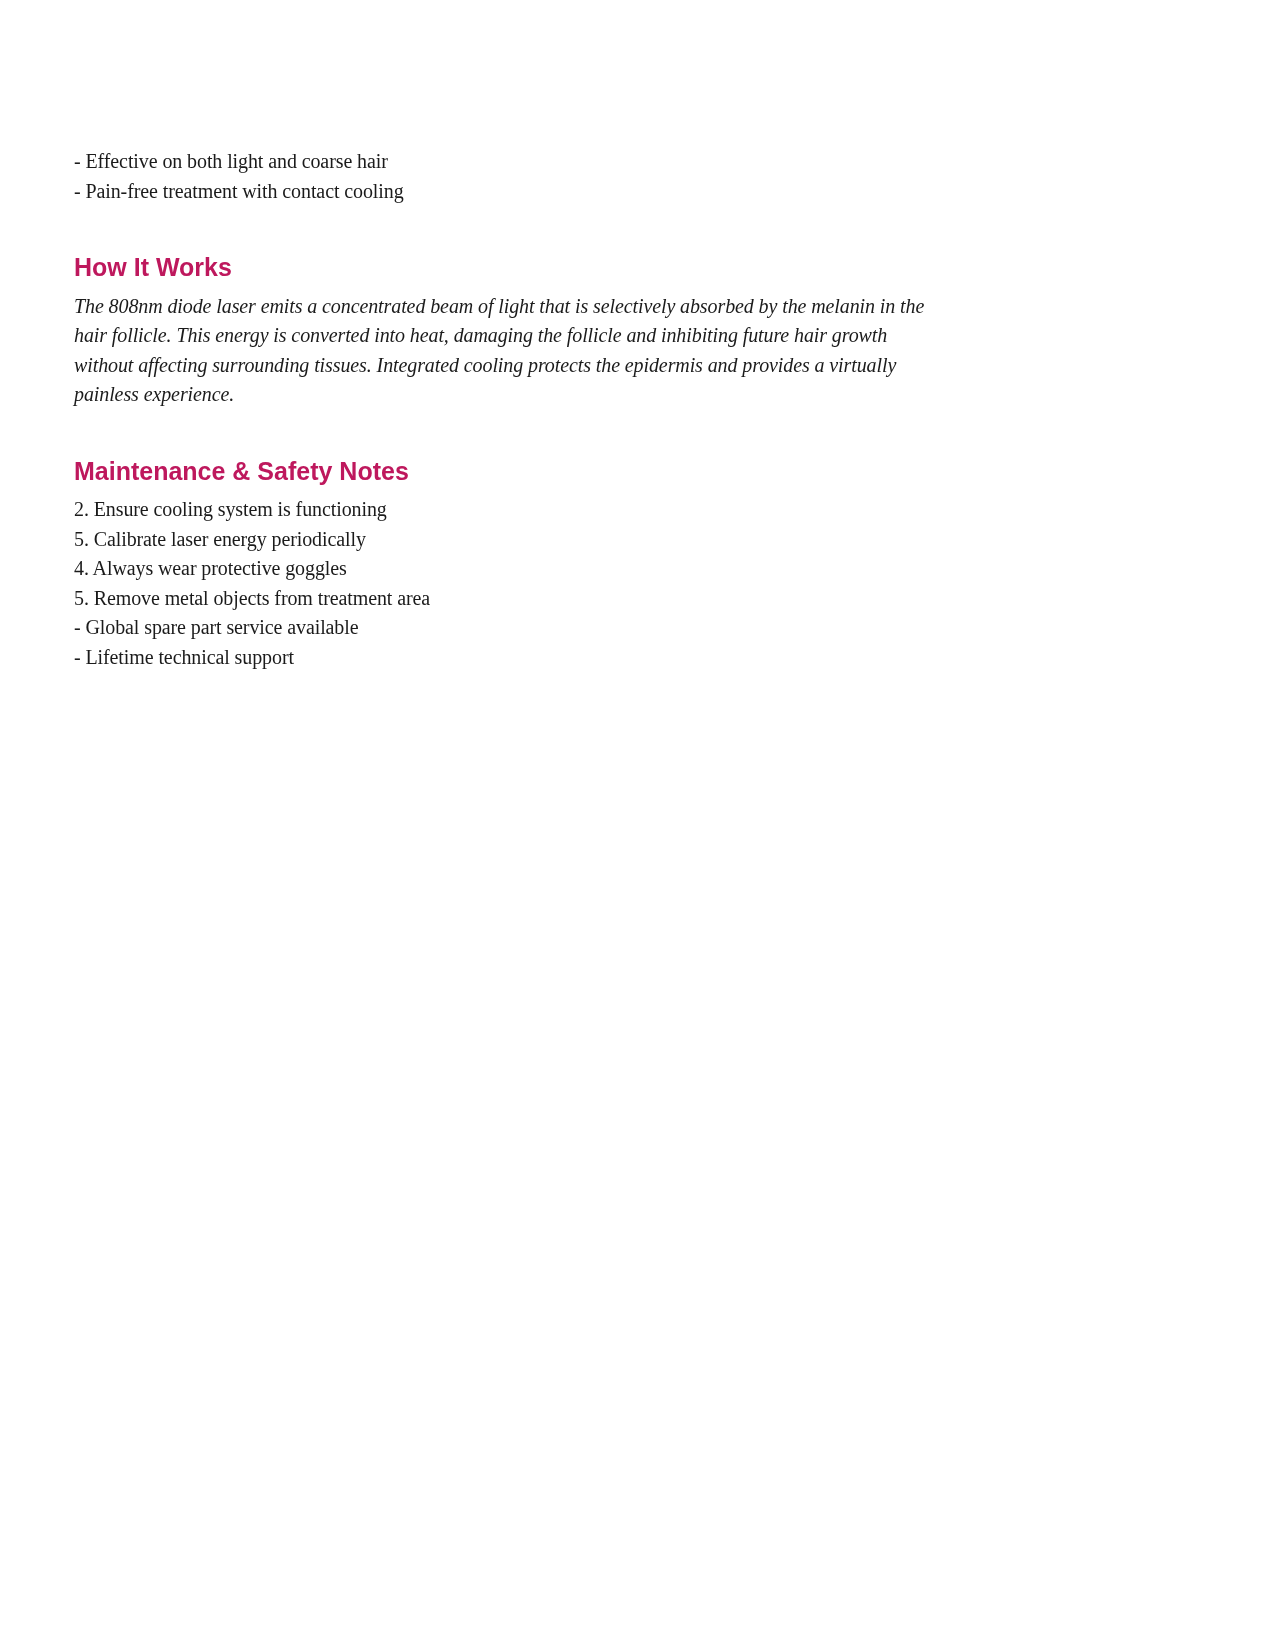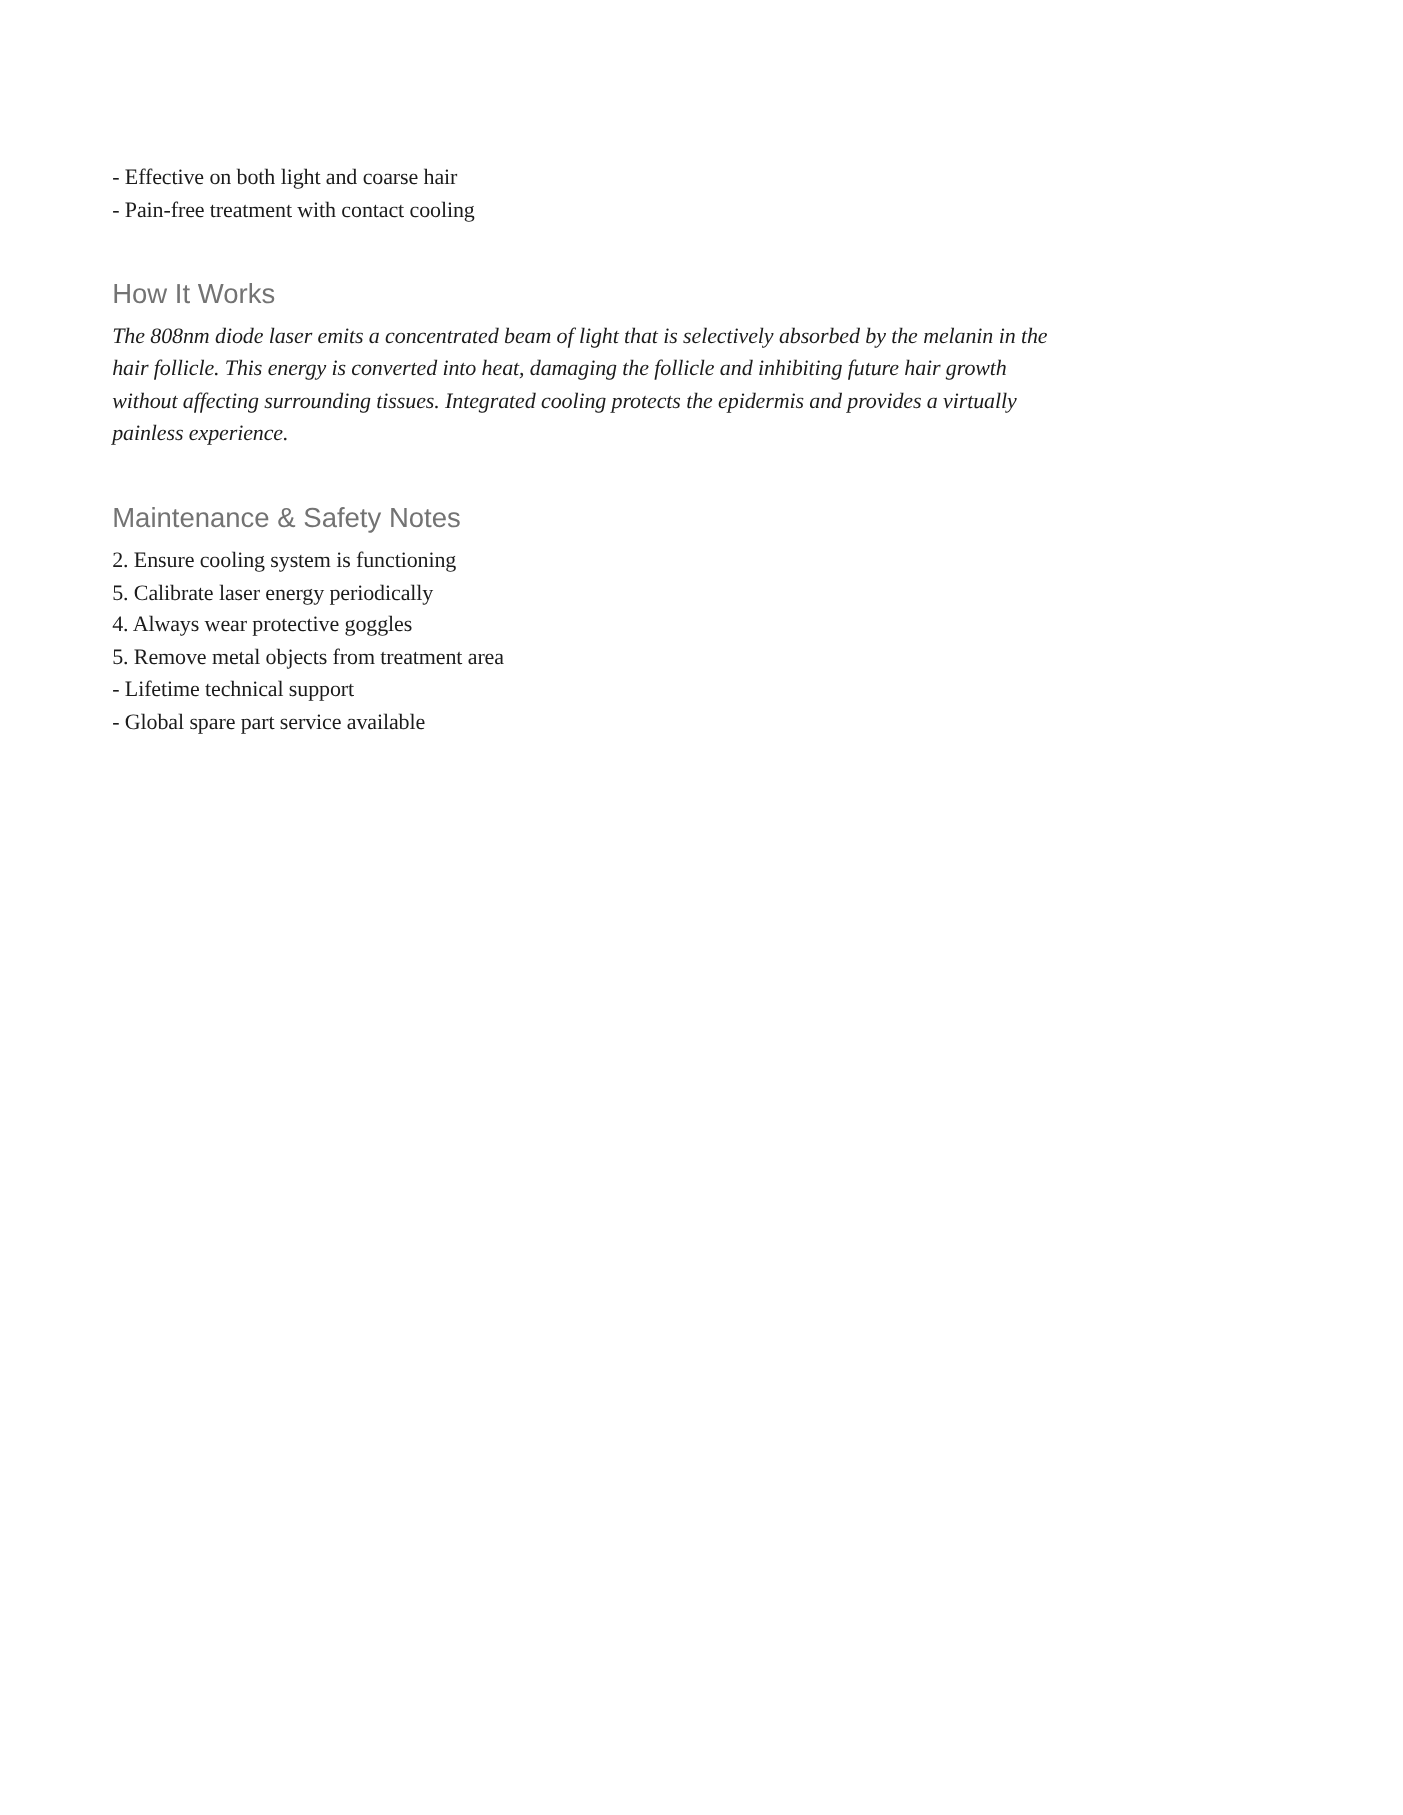--- a/index.html
+++ b/index.html
@@ -7,40 +7,40 @@
     padding: 0;
     background: #ffffff;
   }
   .page {
     position: relative;
     width: 1275px;
     height: 1650px;
     background: #ffffff;
     overflow: hidden;
     box-sizing: border-box;
-    padding: 147px 170px 0 102px;
+    padding: 147px 170px 0 74px;
     font-family: "Liberation Serif", serif;
     color: #1b1b1b;
   }
   .body-text {
     font-size: 20px;
     line-height: 29.5px;
     letter-spacing: -0.1px;
     margin: 0;
   }
   .paragraph {
     max-width: 858px;
     font-style: italic;
   }
   .section-heading {
     font-family: "Liberation Sans", sans-serif;
-    font-weight: 400;
+    font-weight: 700;
     font-size: 25px;
     line-height: 29.5px;
-    color: #737373;
+    color: #be185d;
     margin: 47px 0 9px 0;
   }
   .line-list p {
     margin: 0;
   }
 </style>
 </head>
 <body>
 
 <div class="page">
@@ -60,18 +60,18 @@
     <div class="line-list">
       <p class="body-text">2. Ensure cooling system is functioning</p>
       <p class="body-text">5. Calibrate laser energy periodically</p>
       <p class="body-text">4. Always wear protective goggles</p>
       <p class="body-text">5. Remove metal objects from treatment area</p>
     </div>
   </section>
 
   <section>
     <div class="line-list">
+      <p class="body-text">- Global spare part service available</p>
       <p class="body-text">- Lifetime technical support</p>
-      <p class="body-text">- Global spare part service available</p>
     </div>
   </section>
 
 </div>
 
 </body></html>

